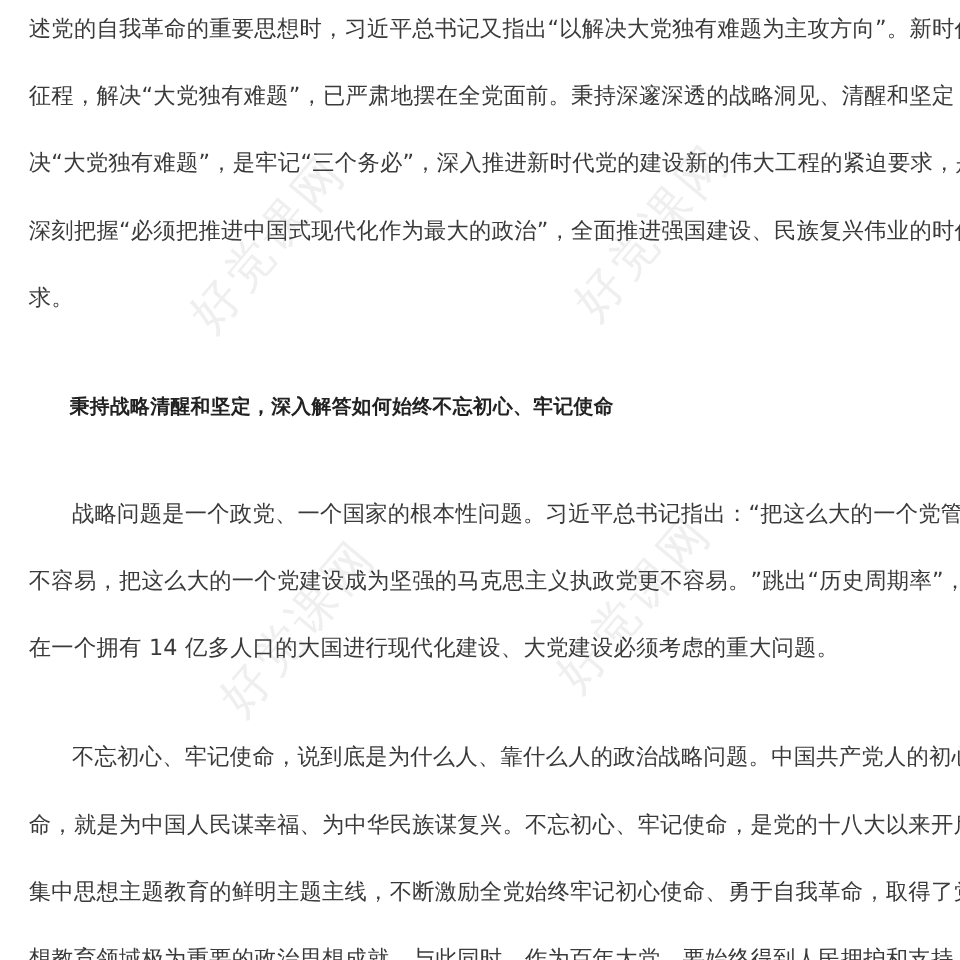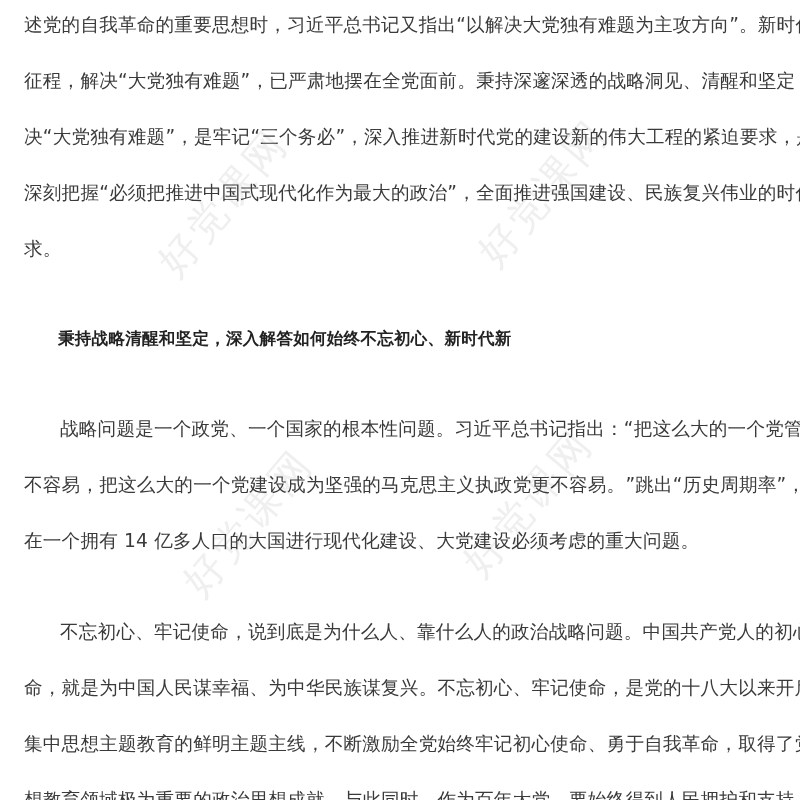--- a/index.html
+++ b/index.html
@@ -65,21 +65,21 @@
   <div class="watermark" style="left:440px; top:475px;">好党课网</div>
 
   <div>
     <div class="line" style="top:-3px;">述党的自我革命的重要思想时，习近平总书记又指出“以解决大党独有难题为主攻方向”。新时代新</div>
     <div class="line" style="top:53px;">征程，解决“大党独有难题”，已严肃地摆在全党面前。秉持深邃深透的战略洞见、清醒和坚定，解</div>
     <div class="line" style="top:109px;">决“大党独有难题”，是牢记“三个务必”，深入推进新时代党的建设新的伟大工程的紧迫要求，是</div>
     <div class="line" style="top:165px;">深刻把握“必须把推进中国式现代化作为最大的政治”，全面推进强国建设、民族复兴伟业的时代要</div>
     <div class="line" style="top:221px;">求。</div>
   </div>
 
-  <div class="heading">秉持战略清醒和坚定，深入解答如何始终不忘初心、新时代新</div>
+  <div class="heading">秉持战略清醒和坚定，深入解答如何始终不忘初心、牢记使命</div>
 
   <div>
     <div class="line indent" style="top:401px;">战略问题是一个政党、一个国家的根本性问题。习近平总书记指出：“把这么大的一个党管好很</div>
     <div class="line" style="top:457px;">不容易，把这么大的一个党建设成为坚强的马克思主义执政党更不容易。”跳出“历史周期率”，是</div>
     <div class="line" style="top:513px;">在一个拥有 14 亿多人口的大国进行现代化建设、大党建设必须考虑的重大问题。</div>
   </div>
 
   <div>
     <div class="line indent" style="top:604px;">不忘初心、牢记使命，说到底是为什么人、靠什么人的政治战略问题。中国共产党人的初心和使</div>
     <div class="line" style="top:660px;">命，就是为中国人民谋幸福、为中华民族谋复兴。不忘初心、牢记使命，是党的十八大以来开启全党</div>

